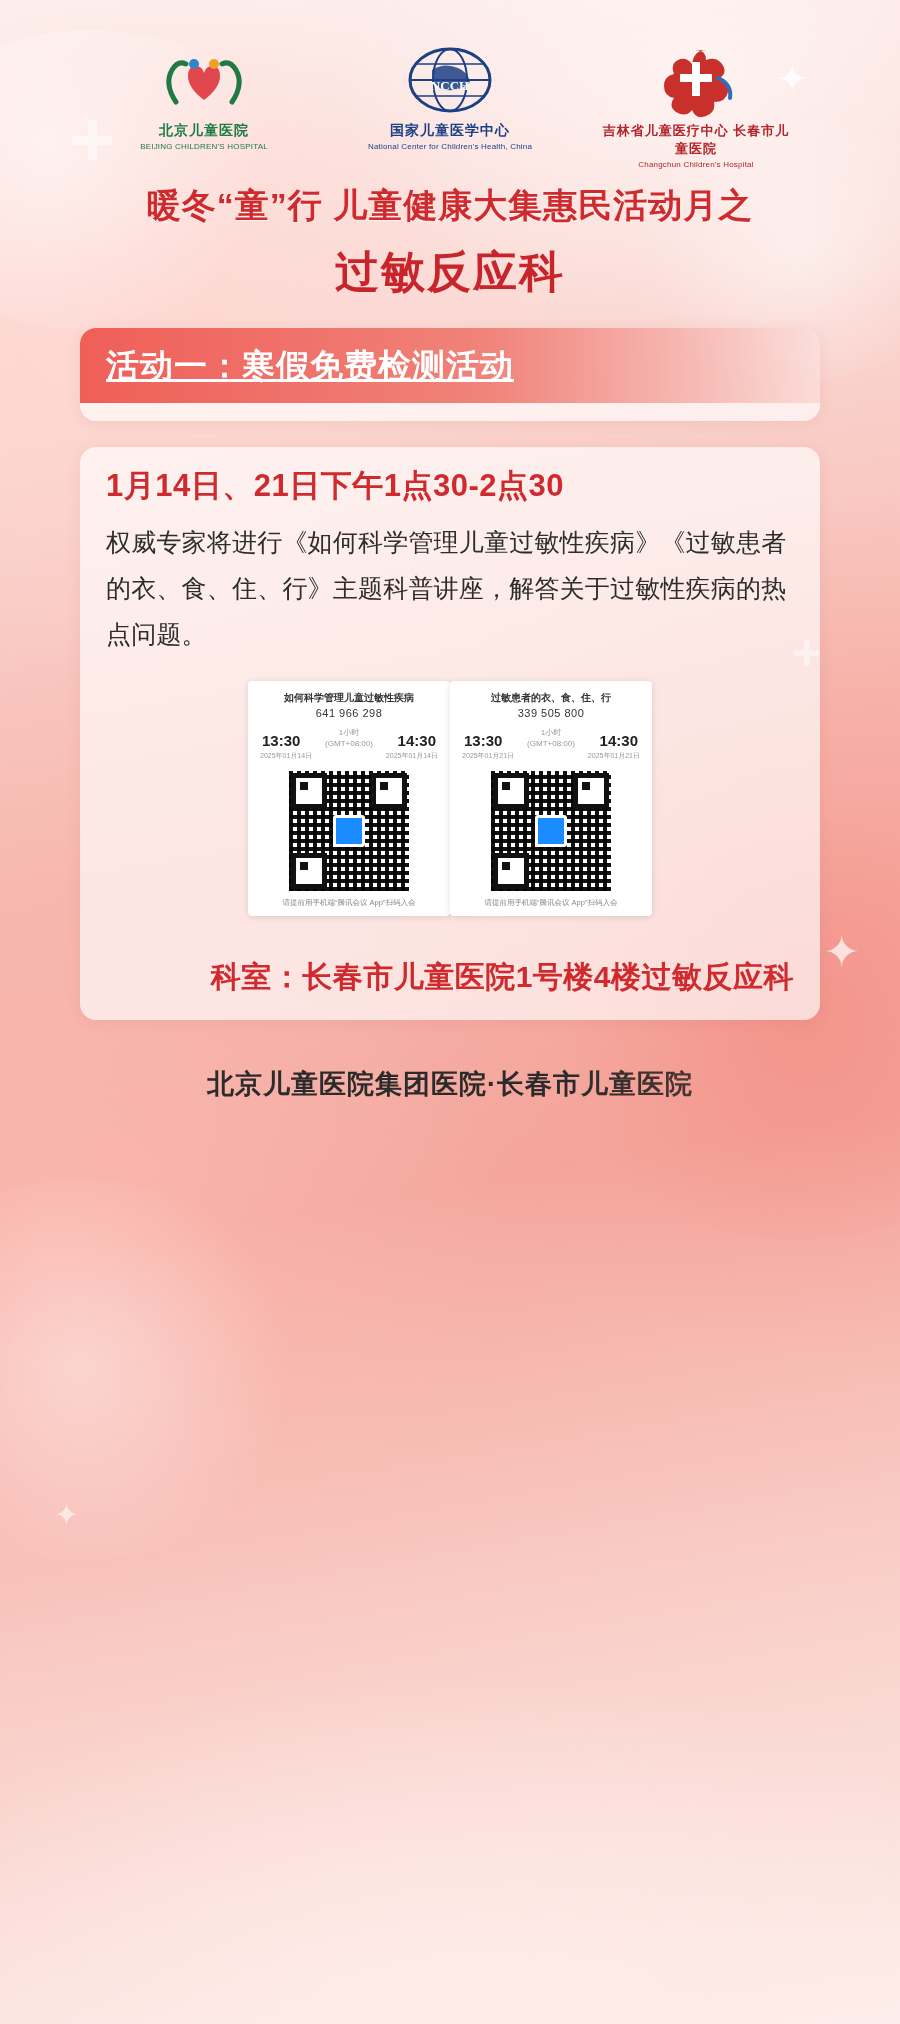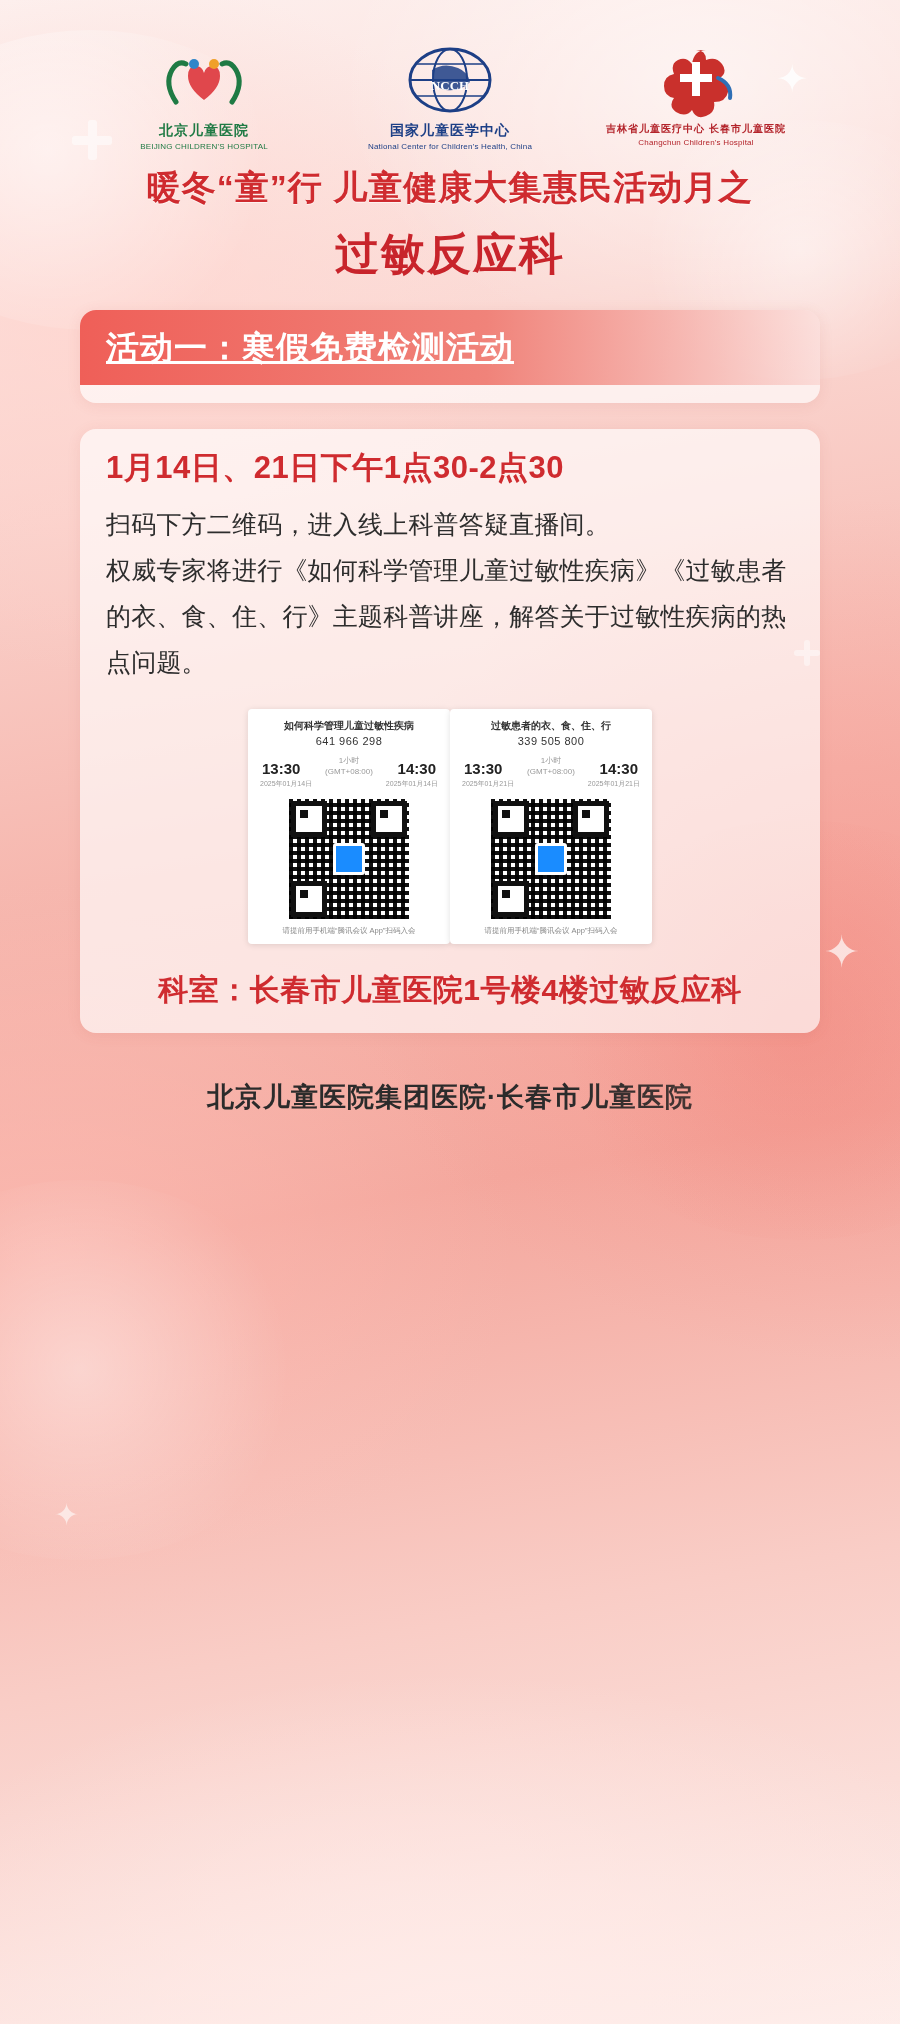--- a/index.html
+++ b/index.html
@@ -251,22 +251,22 @@
   .qr-finder.tl { left: 2px; top: 2px; }
   .qr-finder.tr { right: 2px; top: 2px; }
   .qr-finder.bl { left: 2px; bottom: 2px; }
   .qr-foot {
     font-size: 7.5px;
     color: #888;
     margin-top: 2px;
     line-height: 11px;
   }
   .dept-line {
-    margin-top: 26px;
-    text-align: center;
+    margin-top: 41px;
+    text-align: right;
     font-size: 30px;
     font-weight: bold;
     color: #cf2b2f;
     letter-spacing: .5px;
   }
 
   .footer {
     margin-top: 46px;
     text-align: center;
     font-size: 27px;
@@ -330,39 +330,38 @@
     </div>
 
     <div class="logo red">
       <div class="mark">
         <svg width="96" height="74" viewBox="0 0 96 74" xmlns="http://www.w3.org/2000/svg">
           <path d="M48 6 q10 0 10 10 q10 -4 16 4 q6 8 -2 14 q10 4 8 14 q-2 10 -14 10 q2 10 -8 14 q-10 4 -14 -6 q-6 8 -16 2 q-8 -6 -2 -14 q-10 -2 -10 -12 q0 -10 10 -12 q-4 -10 4 -14 q8 -4 14 4 q2 -14 14 -14 z" fill="#c9302c"></path>
           <path d="M44 18 h8 v12 h12 v8 h-12 v14 h-8 v-14 h-12 v-8 h12 z" fill="#ffffff"></path>
           <path d="M70 34 q14 6 12 20" fill="none" stroke="#2f6fb5" stroke-width="4" stroke-linecap="round"></path>
         </svg>
       </div>
-      <div class="cn" style="font-size:10px;">吉林省儿童医疗中心  长春市儿童医院</div>
+      <div class="cn" style="font-size:13px;">吉林省儿童医疗中心  长春市儿童医院</div>
       <div class="en">Changchun Children's Hospital</div>
     </div>
 
   </div>
 
   <div class="head-wrap">
     <div class="title-sub">暖冬“童”行 儿童健康大集惠民活动月之</div>
     <div class="title-dept">过敏反应科</div>
   </div>
 
   <div class="card">
     <div class="card-head">活动一：寒假免费检测活动</div>
   </div>
 
   <div class="card">
     <div class="card-body">
       <div class="date-line">1月14日、21日下午1点30-2点30</div>
-      <div class="para">扫码下方二维码，进入线上科普答疑直播间。</div>
       <div class="para">权威专家将进行《如何科学管理儿童过敏性疾病》《过敏患者的衣、食、住、行》主题科普讲座，解答关于过敏性疾病的热点问题。</div>
 
       <div class="qr-row">
 
         <div class="qr-card">
           <div class="qr-title">如何科学管理儿童过敏性疾病</div>
           <div class="qr-id">641 966 298</div>
           <div class="qr-times">
             <div class="t">13:30</div>
             <div class="mid">

